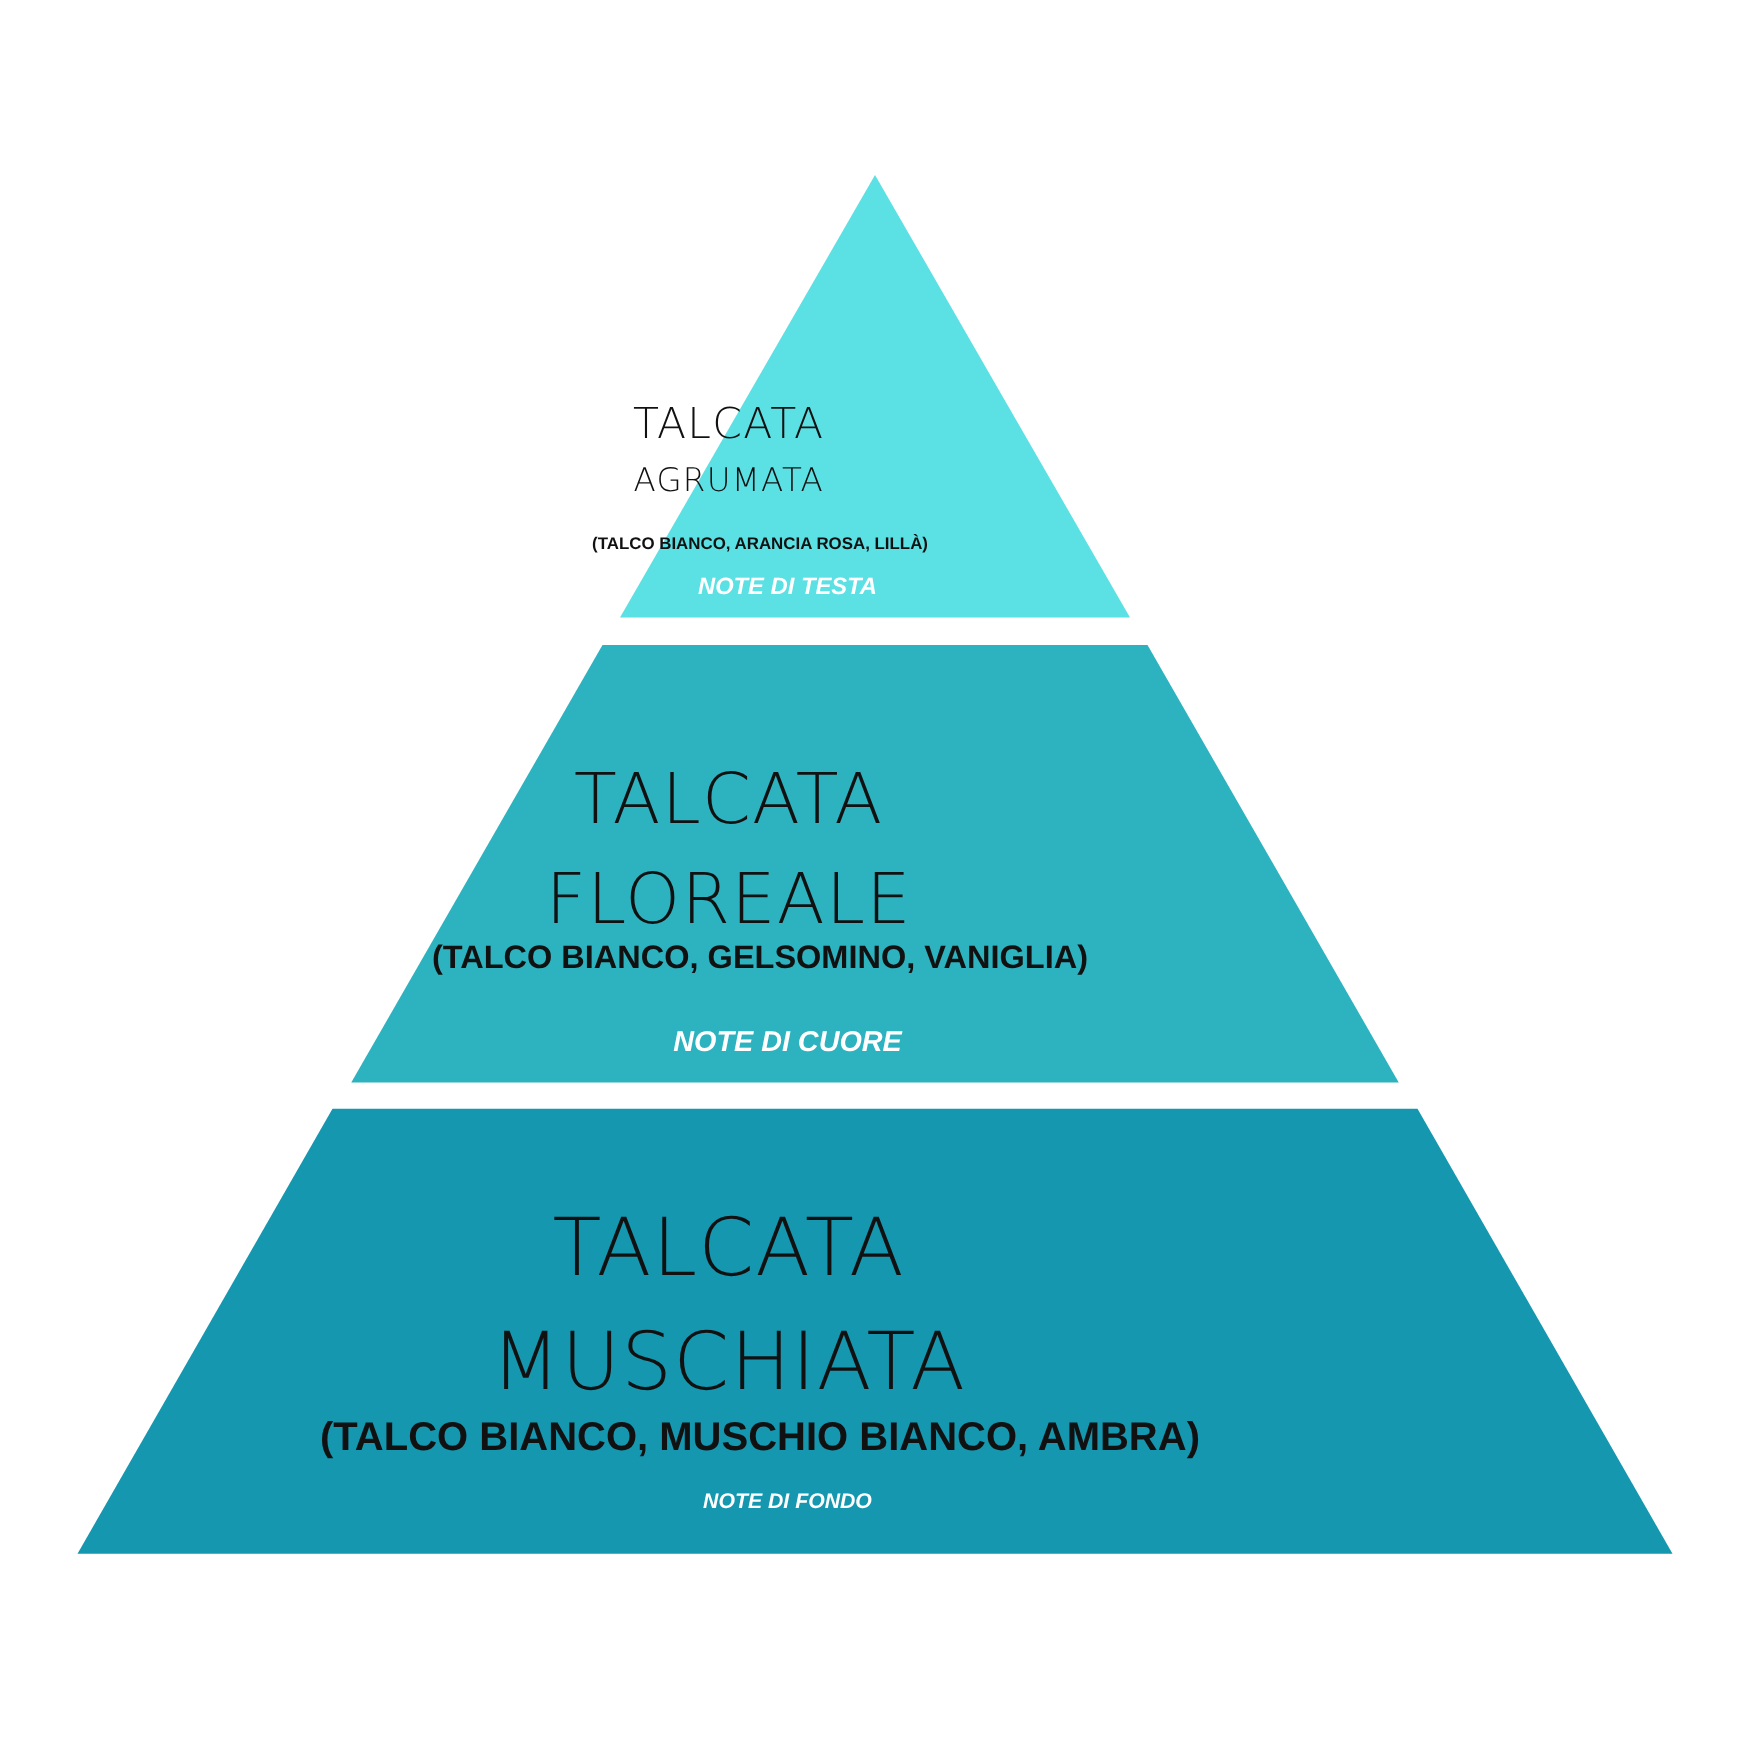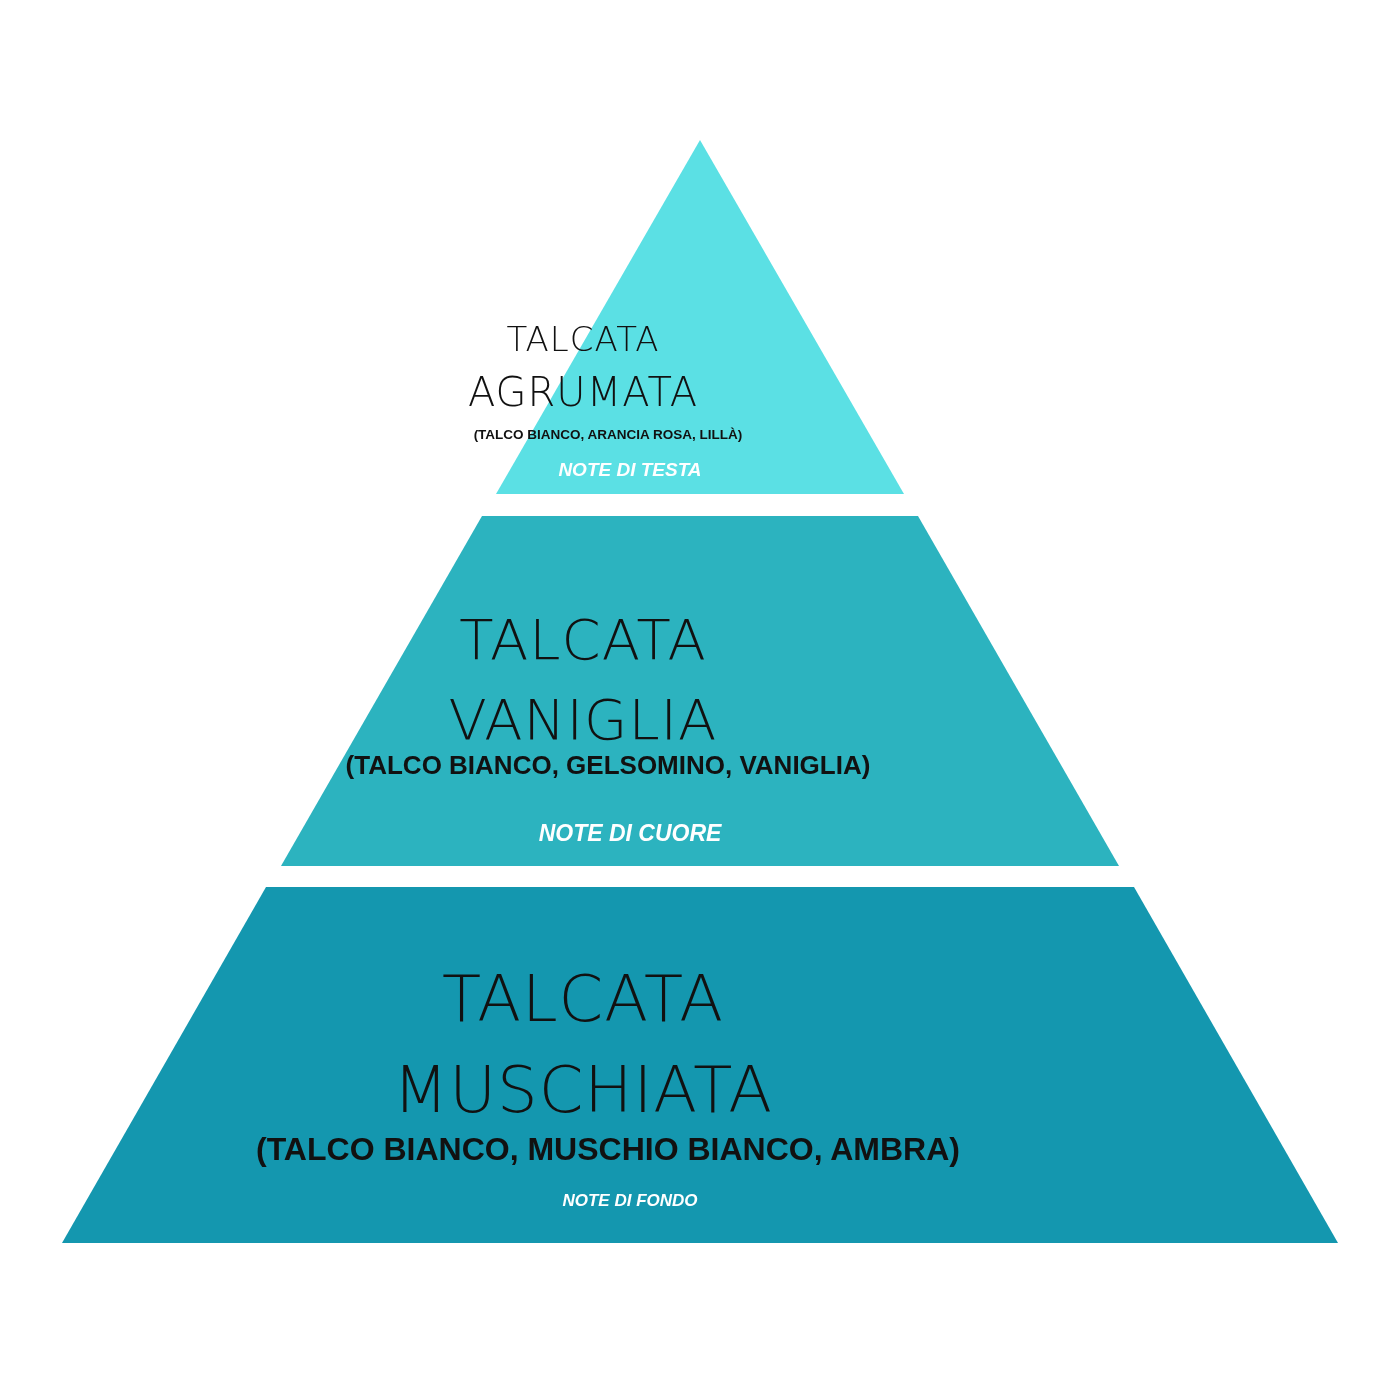--- a/index.html
+++ b/index.html
@@ -29,21 +29,21 @@
       font-family: "Liberation Sans", sans-serif;
       font-weight: 700;
       font-style: italic;
       position: absolute;
       left: 0; width: 1260px;
       text-align: center;
       color: #ffffff;
     }
     
     #t1-title1 { top: 322px; font-size: 34px; }
-    #t1-title2 { top: 372px; font-size: 40px; text-align: center; }
+    #t1-title2 { top: 372px; font-size: 26px; text-align: center; }
     #t1-ingr   { top: 427px; font-size: 13.5px; }
     #t1-note   { top: 459px; font-size: 19px; }
     
     #t2-title1 { top: 612px; font-size: 56px; }
     #t2-title2 { top: 692px; font-size: 56px; }
     #t2-ingr   { top: 750px; font-size: 26px; text-align: center; }
     #t2-note   { top: 820px; font-size: 23px; }
     
     #t3-title1 { top: 967px; font-size: 64px; }
     #t3-title2 { top: 1058px; font-size: 64px; }
@@ -58,20 +58,20 @@
   <polygon points="482,516 918,516 1119,866 281,866" fill="#2CB3BF"></polygon>
   <polygon points="266,887 1134,887 1338,1243 62,1243" fill="#1497AF"></polygon>
 </svg>
 
 <div id="t1-title1" class="title">TALCATA</div>
 <div id="t1-title2" class="title">AGRUMATA</div>
 <div id="t1-ingr" class="ingredients">(TALCO BIANCO, ARANCIA ROSA, LILLÀ)</div>
 <div id="t1-note" class="note">NOTE DI TESTA</div>
 
 <div id="t2-title1" class="title">TALCATA</div>
-<div id="t2-title2" class="title">VANIGLIA</div>
+<div id="t2-title2" class="title">FLOREALE</div>
 <div id="t2-ingr" class="ingredients">(TALCO BIANCO, GELSOMINO, VANIGLIA)</div>
 <div id="t2-note" class="note">NOTE DI CUORE</div>
 
 <div id="t3-title1" class="title">TALCATA</div>
 <div id="t3-title2" class="title">MUSCHIATA</div>
 <div id="t3-ingr" class="ingredients">(TALCO BIANCO, MUSCHIO BIANCO, AMBRA)</div>
 <div id="t3-note" class="note">NOTE DI FONDO</div>
 
 </body></html>

